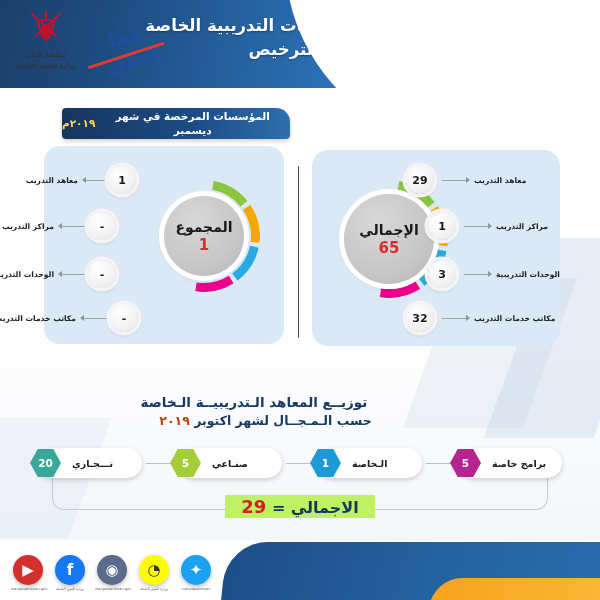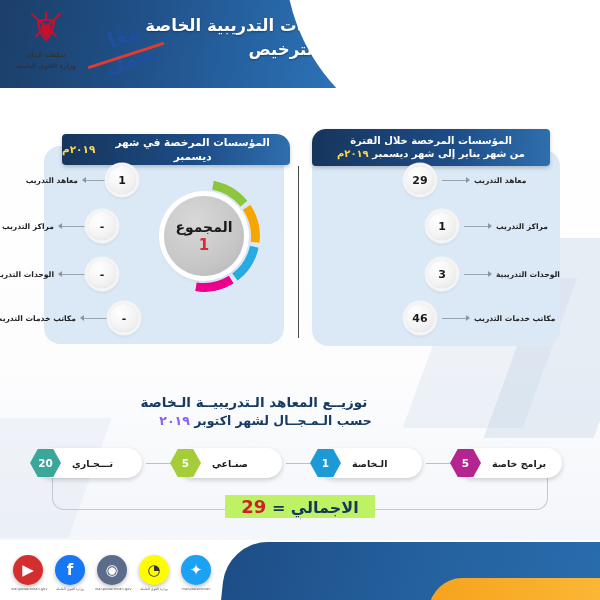--- a/index.html
+++ b/index.html
@@ -76,21 +76,20 @@
   .shard-c { left: -30px; top: 330px; width: 120px; height: 120px;
              background: rgba(216,226,238,0.3); }
 
   
   .panel-hdr {
     position: absolute; height: 31px;
     background: linear-gradient(95deg,#16355c 0%, #1d4c86 58%, #2f6fae 100%);
     color: #ffffff; display: flex; align-items: center; justify-content: center;
     text-align: center; line-height: 1.25; font-weight: bold;
     box-shadow: 0 2px 4px rgba(0,0,0,0.2);
-    margin-top: 26px;
   }
   .ph-left {
     left: 62px; top: 20px; width: 228px; font-size: 10.5px;
     border-radius: 4px 14px 4px 4px;
   }
   .ph-right {
     left: 312px; top: 15px; width: 238px; height: 37px; font-size: 10px;
     border-radius: 14px 4px 4px 4px; flex-direction: column; gap: 1px;
   }
   .ph-date { color: #ffd84d; }
@@ -146,21 +145,21 @@
   .arrow-l { border-right: 4px solid #8b959f; }
   .arrow-r { border-left: 4px solid #8b959f; }
 
   
   .bottom-title {
     position: absolute; left: 0; top: 392px; width: 508px; text-align: center;
     line-height: 1.5;
   }
   .bt-line1 { font-size: 13.5px; font-weight: bold; color: #163a63; letter-spacing: 1px; }
   .bt-line2 { font-size: 12.5px; font-weight: bold; color: #163a63; letter-spacing: .5px; }
-  .bt-line2 .red { color: #8b5cf6; margin-left: 23px; }
+  .bt-line2 .red { color: #c2410c; margin-left: 23px; }
 
   .pill-row {
     position: absolute; left: 38px; top: 446px; width: 524px; height: 34px;
     display: flex; flex-direction: row-reverse; align-items: center;
     justify-content: space-between;
   }
   .pill {
     position: relative; height: 30px; min-width: 104px;
     background: #ffffff; border-radius: 16px;
     box-shadow: 0 2px 5px rgba(0,0,0,0.18);
@@ -279,27 +278,20 @@
     <div class="bg-shard shard-c"></div>
 
     <div class="panel panel-left"></div>
     <div class="panel panel-right"></div>
     <div class="divider"></div>
 
     <div class="panel-hdr ph-left">
       <span>المؤسسات المرخصة في شهر ديسمبر</span>
       <span class="ph-date">٢٠١٩م</span>
     </div>
-    <div class="panel-hdr ph-right">
-      <span>المؤسسات المرخصة خلال الفترة</span>
-      <span>
-        <span>من شهر يناير إلى شهر ديسمبر</span>
-        <span class="ph-date">٢٠١٩م</span>
-      </span>
-    </div>
 
     <div class="donut-wrap dw-left">
       <svg class="donut" viewBox="0 0 112 112">
         <g id="ring-left">
             <path d="M65.7242979493481 0.8507658313163518 A56 56 0 0 1 99.52017384159038 20.75805810120911 L92.52586018847762 26.42194162065764 A47 47 0 0 0 64.16146435034572 9.714035608426222 Z" fill="#8cc63f"></path>
             <path d="M102.42610406308233 24.685197405638174 A56 56 0 0 1 111.58258449191403 62.82468323068826 L102.64966912714213 61.72785914004193 A47 47 0 0 0 94.96476591008695 29.717933536874895 Z" fill="#f7a600"></path>
             <path d="M110.77626564109312 67.64305468579452 A56 56 0 0 1 89.70164129651471 100.7235885626484 L84.28530608814627 93.53586897222277 A47 47 0 0 0 101.97293723448887 65.77184946843468 Z" fill="#29abe2"></path>
             <path d="M85.67547879705947 103.49069338475985 A56 56 0 0 1 47.23966995774706 111.31054707332771 L48.64758014310914 102.42135200797148 A47 47 0 0 0 80.90620541896064 95.85826051935203 Z" fill="#ec008c"></path>
           </g>
       </svg>
@@ -322,25 +314,39 @@
     <div class="arrow arrow-l" style="left:82px;  top:89px;"></div>
     <div class="arrow arrow-l" style="left:58px;  top:135px;"></div>
     <div class="arrow arrow-l" style="left:58px;  top:183px;"></div>
     <div class="arrow arrow-l" style="left:80px;  top:227px;"></div>
 
     <div class="node-label" style="right:522px; top:88px;">معاهد التدريب</div>
     <div class="node-label" style="right:546px; top:134px;">مراكز التدريب</div>
     <div class="node-label" style="right:546px; top:182px;">الوحدات التدريبية</div>
     <div class="node-label" style="right:524px; top:226px;">مكاتب خدمات التدريب</div>
 
+    <div class="donut-wrap dw-right">
+      <svg class="donut" viewBox="0 0 118 118">
+        <g id="ring-right">
+            <path d="M69.2452424823489 0.8963425722797282 A59 59 0 0 1 104.85161172596128 21.870096928059596 L97.85729807284855 27.53398044750813 A50 50 0 0 0 67.68240888334653 9.759612349389599 Z" fill="#8cc63f"></path>
+            <path d="M107.91321678074746 26.00761869522593 A59 59 0 0 1 117.560222946838 66.1902912609037 L108.6273075820661 65.09346717025737 A50 50 0 0 0 100.45187862775208 31.040354826462654 Z" fill="#f7a600"></path>
+            <path d="M116.71070844329454 71.2667897582478 A59 59 0 0 1 94.50708636597085 106.11949509279027 L89.09075115760243 98.93177550236464 A50 50 0 0 0 107.90738003669028 69.39558454088797 Z" fill="#29abe2"></path>
+            <path d="M90.26523658975908 109.03483767322913 A59 59 0 0 1 49.77036656262637 117.27361209511312 L51.17827674798845 108.38441702975689 A50 50 0 0 0 85.49596321166024 101.4024048078213 Z" fill="#ec008c"></path>
+          </g>
+      </svg>
+      <div class="donut-hub hub-r">
+        <div class="hub-label">الإجمالي</div>
+        <div class="hub-value">65</div>
+      </div>
+    </div>
 
     <div class="node" style="left:406px; top:78px;">29</div>
     <div class="node" style="left:428px; top:124px;">1</div>
     <div class="node" style="left:428px; top:172px;">3</div>
-    <div class="node" style="left:406px; top:216px;">46</div>
+    <div class="node" style="left:406px; top:216px;">32</div>
 
     <div class="connector" style="left:442px; top:92px;  width:24px;"></div>
     <div class="connector" style="left:464px; top:138px; width:24px;"></div>
     <div class="connector" style="left:464px; top:186px; width:24px;"></div>
     <div class="connector" style="left:442px; top:230px; width:24px;"></div>
 
     <div class="arrow arrow-r" style="left:466px; top:89px;"></div>
     <div class="arrow arrow-r" style="left:488px; top:135px;"></div>
     <div class="arrow arrow-r" style="left:488px; top:183px;"></div>
     <div class="arrow arrow-r" style="left:466px; top:227px;"></div>

